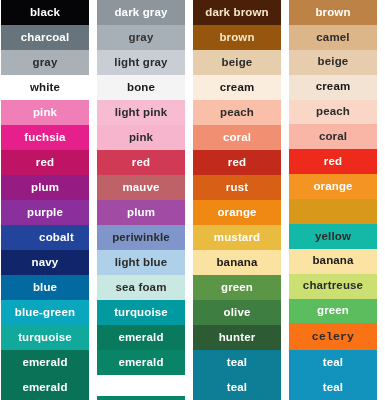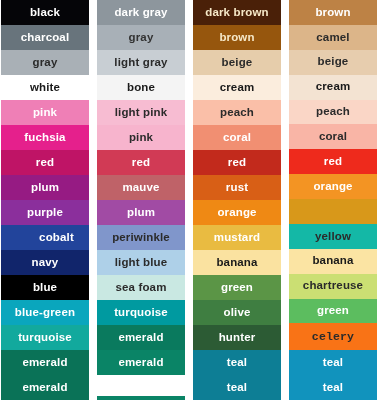--- a/index.html
+++ b/index.html
@@ -94,21 +94,21 @@
       </div>
       <div class="swatch" style="background: rgb(139, 47, 156); height: 25px; width: 88px;">
         <span class="swatch-label" style="color: rgb(255, 255, 255);">purple</span>
       </div>
       <div class="swatch" style="background: rgb(34, 68, 155); height: 25px; width: 111px;">
         <span class="swatch-label" style="color: rgb(255, 255, 255);">cobalt</span>
       </div>
       <div class="swatch" style="background: rgb(17, 37, 107); height: 25px; width: 88px;">
         <span class="swatch-label" style="color: rgb(255, 255, 255);">navy</span>
       </div>
-      <div class="swatch" style="background: #000000; height: 25px; width: 88px;">
+      <div class="swatch" style="background: #0369a1; height: 25px; width: 88px;">
         <span class="swatch-label" style="color: rgb(255, 255, 255);">blue</span>
       </div>
       <div class="swatch" style="background: rgb(10, 166, 189); height: 25px; width: 88px;">
         <span class="swatch-label" style="color: rgb(255, 255, 255);">blue-green</span>
       </div>
       <div class="swatch" style="background: rgb(18, 169, 157); height: 25px; width: 88px;">
         <span class="swatch-label" style="color: rgb(255, 255, 255);">turquoise</span>
       </div>
       <div class="swatch" style="background: rgb(10, 114, 87); height: 25px; width: 88px;">
         <span class="swatch-label" style="color: rgb(255, 255, 255);">emerald</span>

